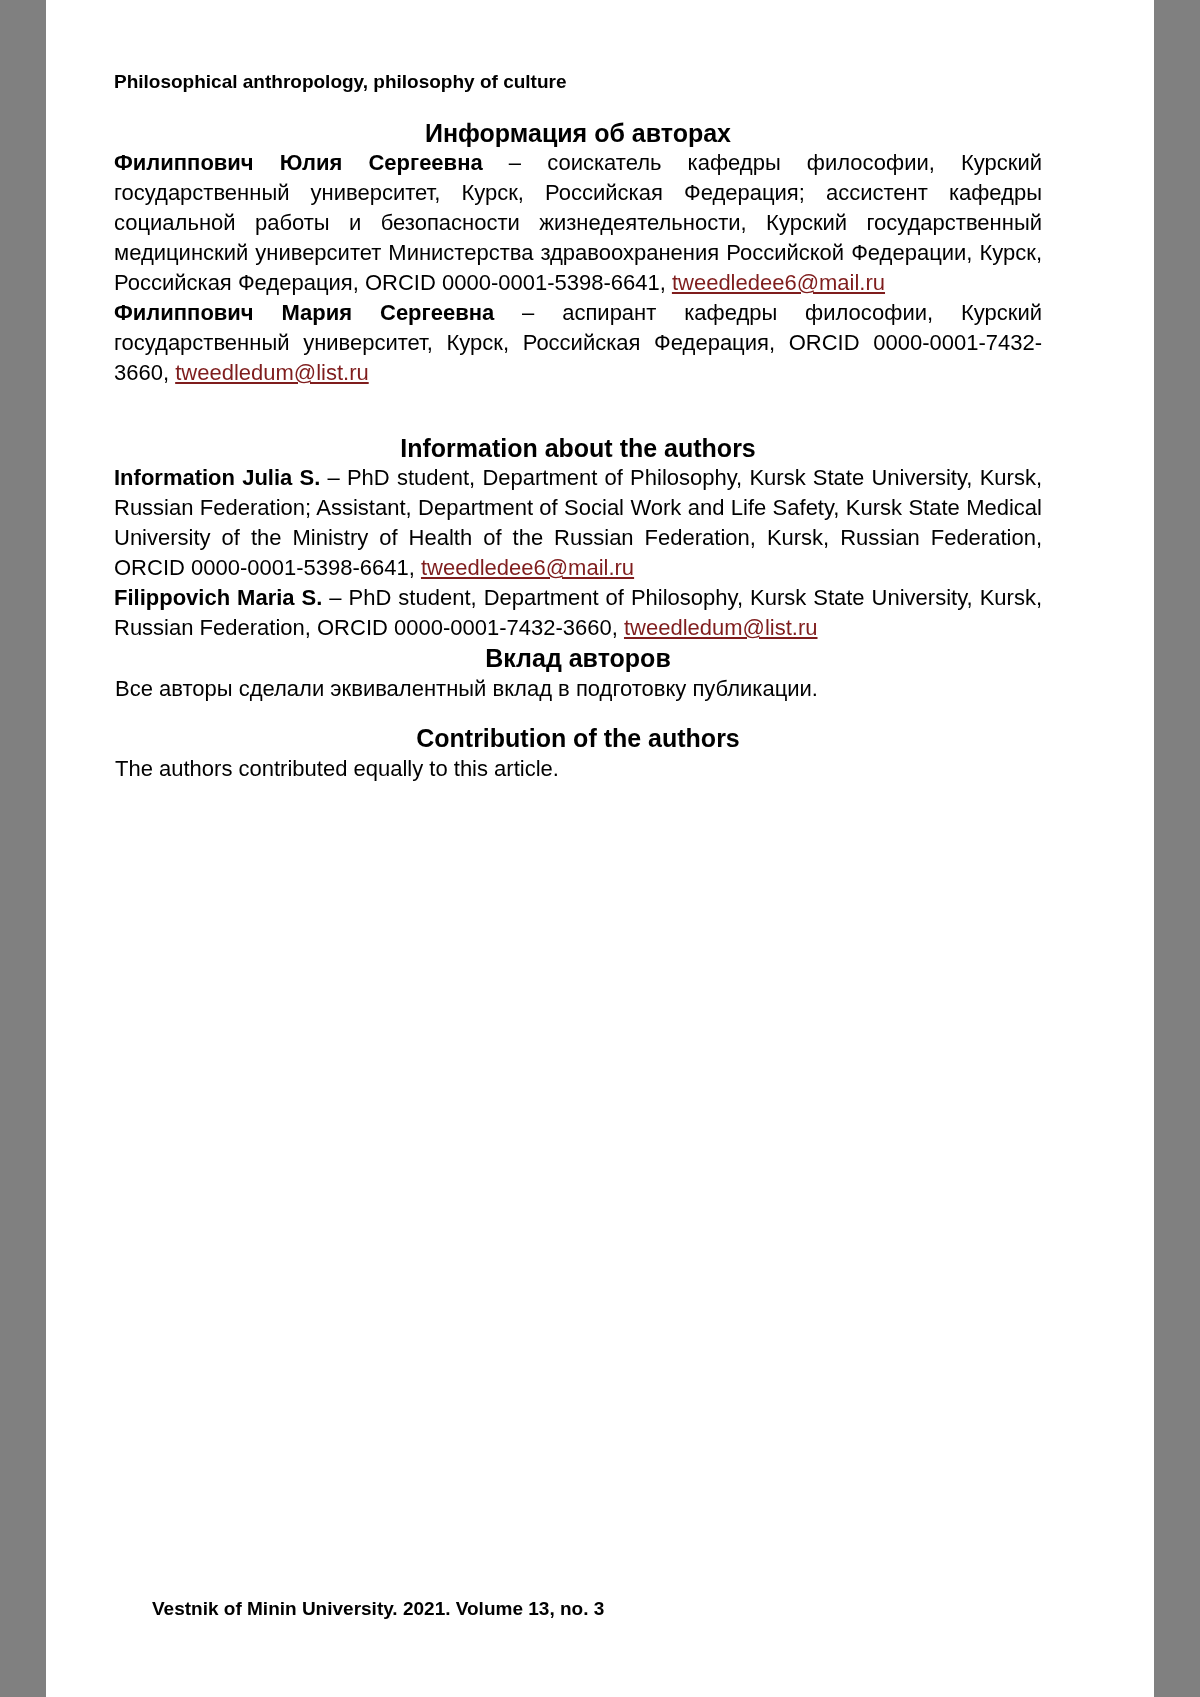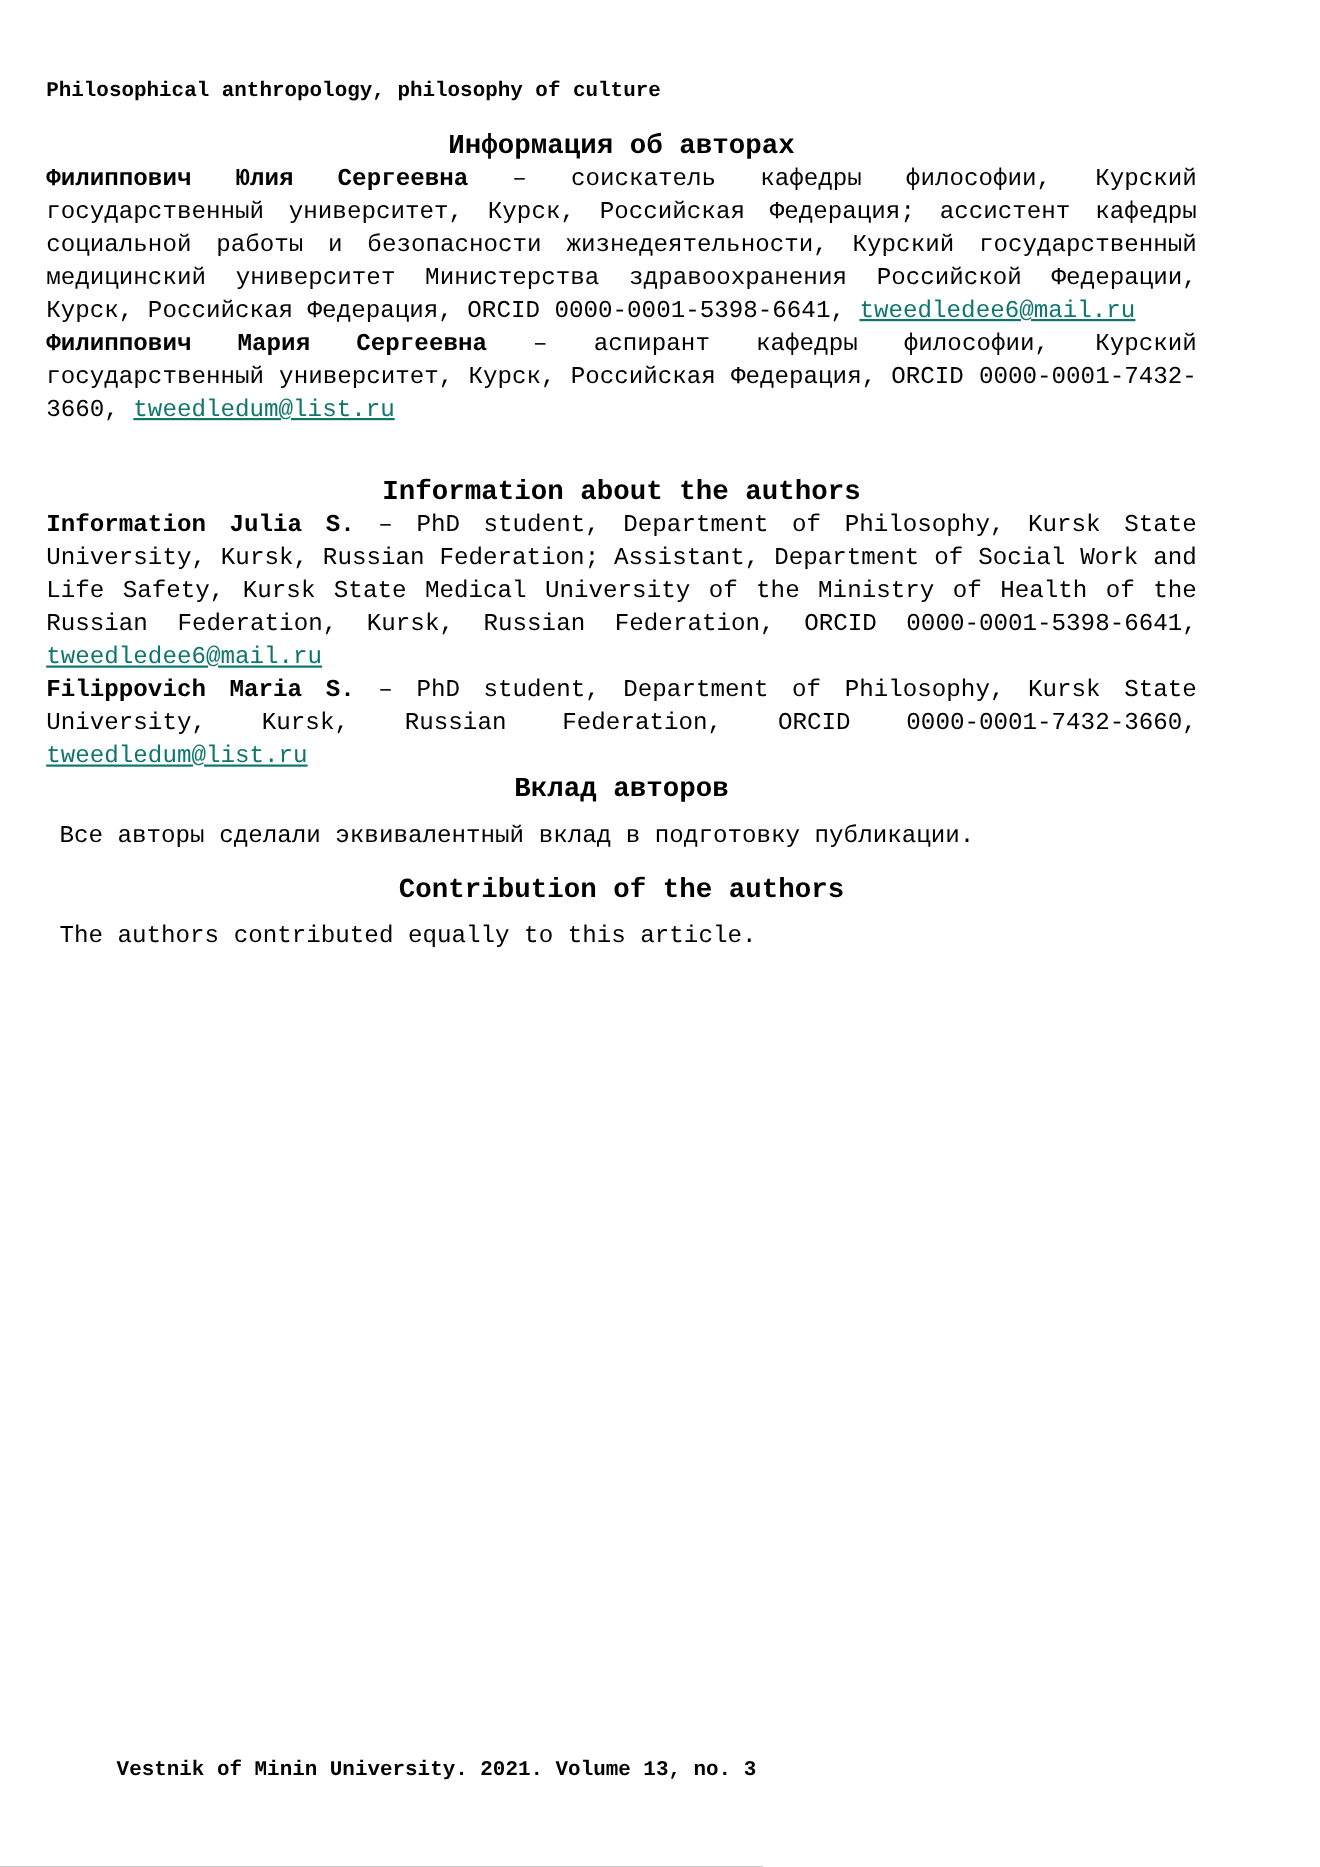--- a/index.html
+++ b/index.html
@@ -2,27 +2,27 @@
 <html><head>
 <meta charset="utf-8">
 <style>
   html, body {
     margin: 0;
     padding: 0;
     background: #808080;
   }
   .page {
     position: relative;
-    width: 1200px;
+    width: 1108px;
     height: 1697px;
     margin: 0 auto;
     background: #ffffff;
     box-sizing: border-box;
-    padding: 70px 112px 0 42px;
-    font-family: Liberation Mono, monospace;
+    padding: 70px 112px 0 68px;
+    font-family: Liberation Sans, sans-serif;
     color: #000000;
     overflow: hidden;
   }
   .running-head {
     font-size: 19px;
     font-weight: bold;
     line-height: 24px;
     text-align: left;
   }
   .section-heading {
@@ -40,24 +40,24 @@
     font-size: 22px;
     line-height: 30px;
     text-align: justify;
     margin: 0;
   }
   .para b { font-weight: bold; }
   .single-line {
     font-size: 22px;
     line-height: 30px;
     text-align: left;
-    margin: 12px;
+    margin: 1px;
   }
   a.email-link {
-    color: #0f766e;
+    color: #7f1d1d;
     text-decoration: underline;
     cursor: pointer;
   }
   .dates {
     margin-top: 35px;
     font-size: 19px;
     line-height: 30px;
     text-align: left;
   }
   .footer {

